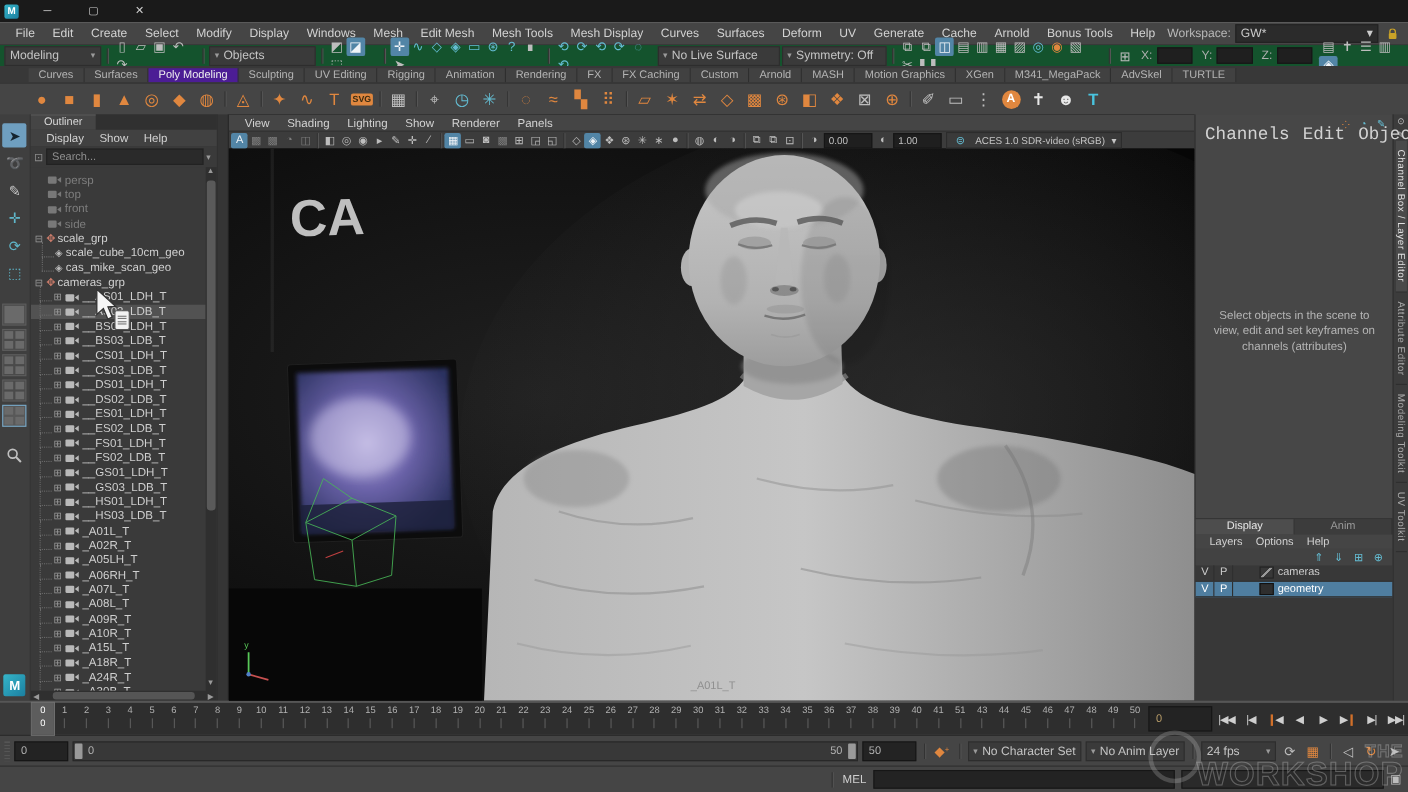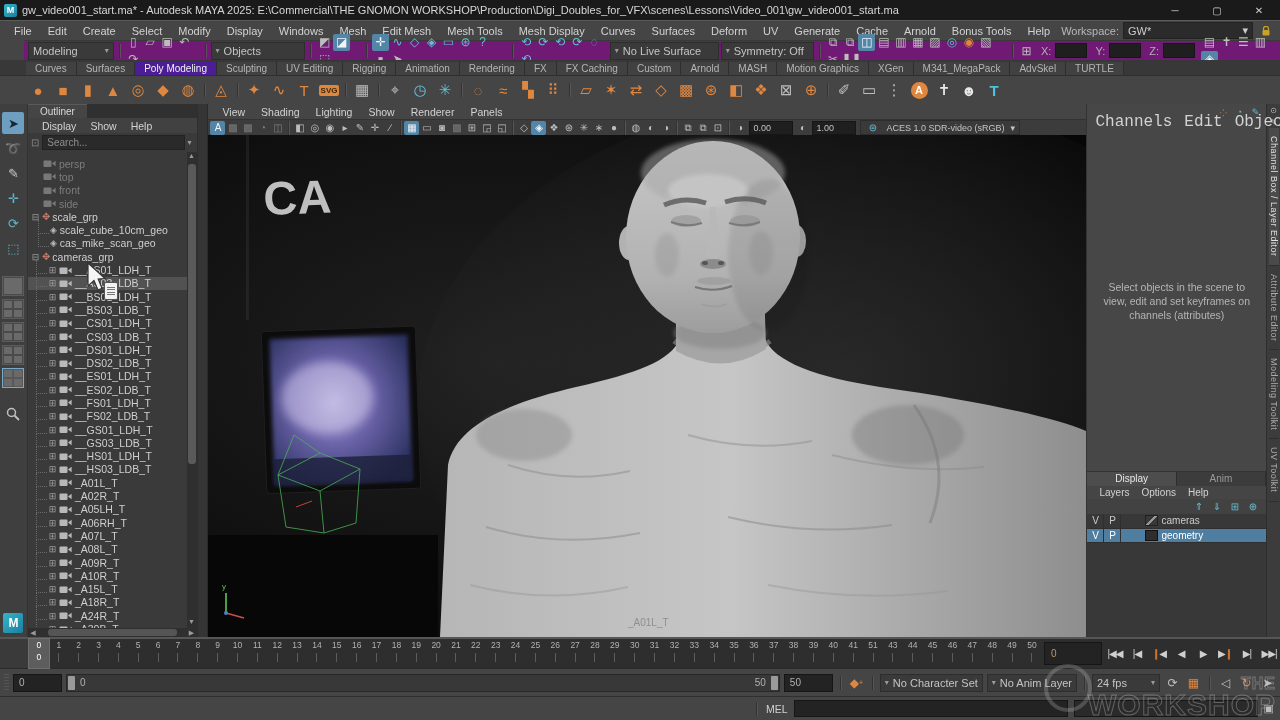--- a/index.html
+++ b/index.html
@@ -11,21 +11,21 @@
   #maya-logo{width:13px;height:13px;margin:0 5px 0 4px;border-radius:2px;background:linear-gradient(135deg,#35b5c9,#1b7fa0);
              display:flex;align-items:center;justify-content:center;color:#fff;font-size:9px;font-weight:bold;}
   #title-text{flex:1;white-space:nowrap;overflow:hidden;}
   .winbtn{width:42px;height:20px;display:flex;align-items:center;justify-content:center;color:#cfcfcf;font-size:10px;}
   
   #menubar{height:20px;background:#454545;border-top:1px solid #5a5a5a;display:flex;align-items:center;padding-left:6px;flex:0 0 auto;box-sizing:border-box;}
   .menu-item{padding:2px 8px;color:#d2d2d2;white-space:nowrap;}
   #workspace{margin-left:auto;display:flex;align-items:center;gap:4px;padding-right:6px;color:#b8b8b8;}
   #workspace-select{width:120px;height:15px;background:#2b2b2b;border:1px solid #222;display:flex;align-items:center;justify-content:space-between;padding:0 4px;color:#ccc;}
   
-  #statusline{height:20px;background:#701a75;border-top:1px solid #393939;display:flex;align-items:center;gap:2px;padding:0 4px;flex:0 0 auto;box-sizing:border-box;margin-left:24px;}
+  #statusline{height:20px;background:#14532d;border-top:1px solid #393939;display:flex;align-items:center;gap:2px;padding:0 4px;flex:0 0 auto;box-sizing:border-box;}
   .dd{height:16px;background:#3a3a3a;border:1px solid #2d2d2d;display:flex;align-items:center;gap:4px;padding:0 4px;color:#c4c4c4;white-space:nowrap;}
   .dd .arr{color:#9a9a9a;font-size:8px;}
   .vdiv{width:1px;height:14px;background:#333;margin:0 3px;box-shadow:1px 0 0 #555;}
   .chip{min-width:17px;height:17px;display:inline-flex;align-items:center;justify-content:center;font-size:12px;color:#bdbdbd;border-radius:2px;}
   .chip.or{color:#e0873f;} .chip.tl{color:#64bdd3;} .chip.dim{color:#7c7c7c;} .chip.wh{color:#e8e8e8;} .chip.cy{color:#49c3de;font-weight:bold;}
   .chip.act{background:#5285a6;color:#f0f4f8;}
   .coordfield{width:34px;height:13px;background:#1f1f1f;border:1px solid #161616;margin-right:2px;}
   .coordlabel{color:#b0b0b0;margin:0 2px 0 4px;}
   
   #shelftabs{height:15px;background:#383838;display:flex;align-items:flex-end;padding-left:26px;flex:0 0 auto;}
@@ -160,21 +160,20 @@
                 display:flex;flex-direction:column;justify-content:space-evenly;padding:2px;box-sizing:border-box;}
   #cursor-badge i{height:1px;background:#777;}
 </style>
 </head>
 <body>
 
 <div id="app">
 
   <div id="titlebar">
     <div id="maya-logo">M</div>
-    <div id="title-text">gw_video001_start.ma* - Autodesk MAYA 2025: E:\Commercial\THE GNOMON WORKSHOP\Production\Digi_Doubles_for_VFX\scenes\Lessons\Video_001\gw_video001_start.ma</div>
     <div class="winbtn">─</div>
     <div class="winbtn">▢</div>
     <div class="winbtn">✕</div>
   </div>
 
   <div id="menubar">
     <span id="menubar-items" style="display:flex">
         <span class="menu-item">File</span>
         <span class="menu-item">Edit</span>
         <span class="menu-item">Create</span>

